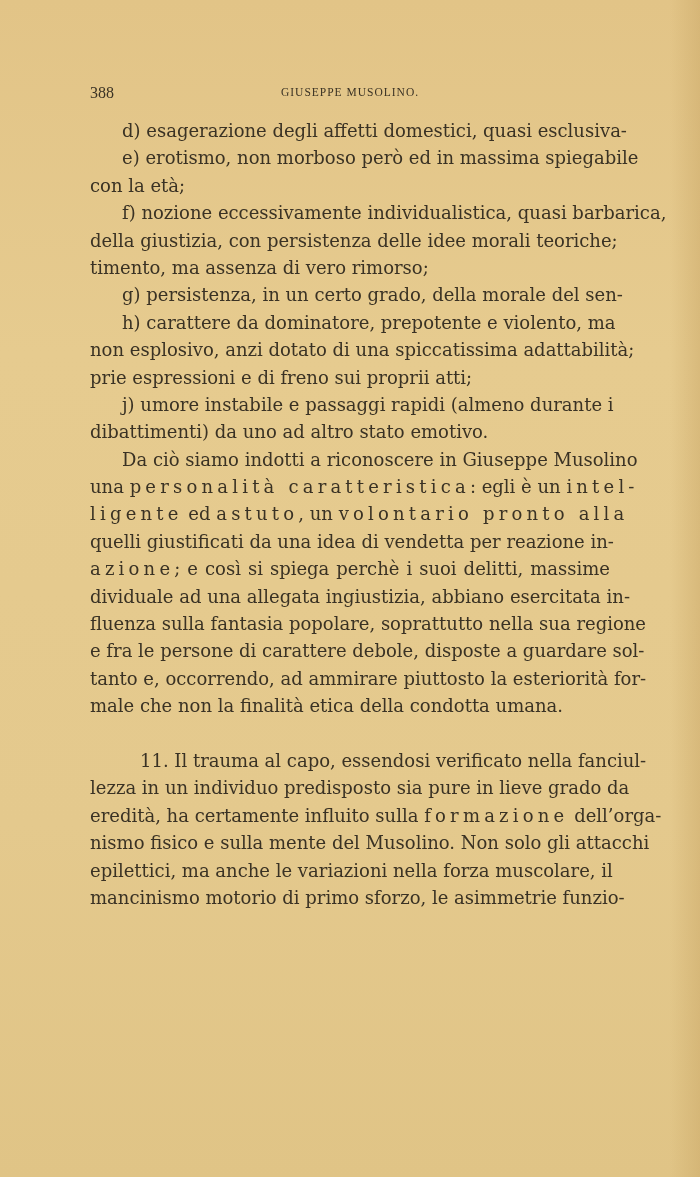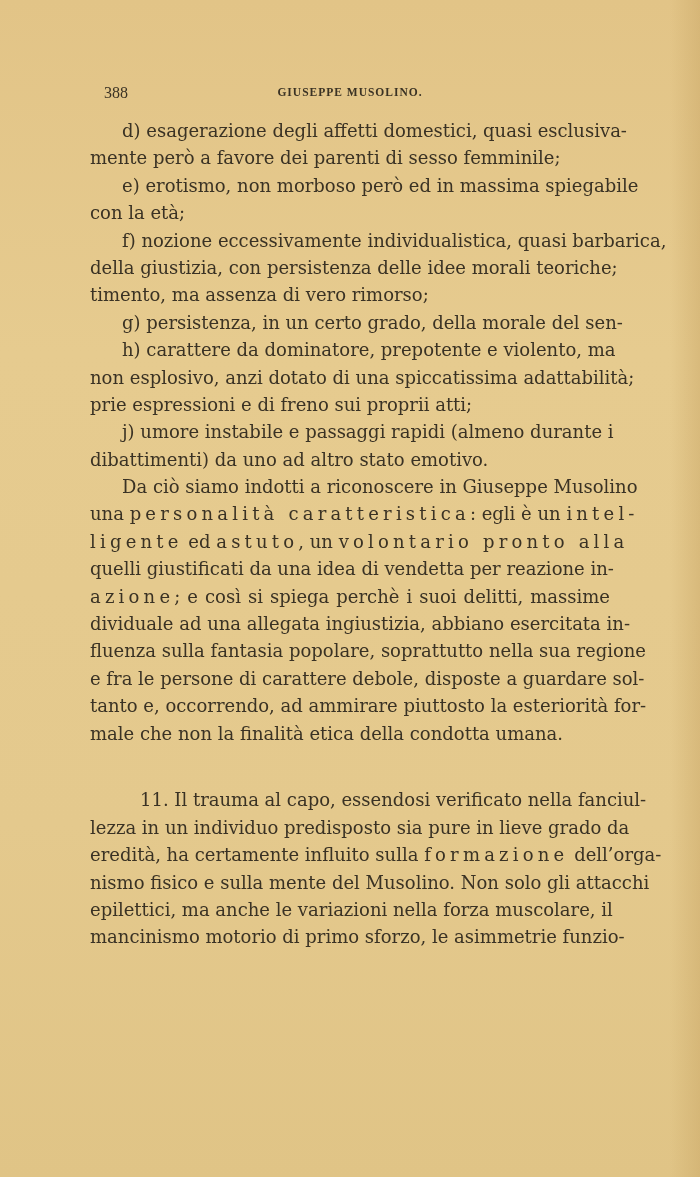--- a/index.html
+++ b/index.html
@@ -12,56 +12,55 @@
   }
   .edge-right {
     position: absolute; top: 0; right: 0; width: 30px; height: 100%;
     background: linear-gradient(90deg, rgba(200,165,100,0) 0%, rgba(200,165,100,0.45) 100%);
   }
   .page { position: absolute; left: 90px; top: 0; width: 520px; }
   .running-head {
     position: absolute; top: 84px; left: 0; width: 520px; height: 20px;
   }
   .page-num {
-    position: absolute; left: 14px; top: 0;
+    position: absolute; left: 0; top: 0;
     font-family: "Liberation Serif", serif; font-size: 16px; color: #3a3224;
   }
   .head-title {
     position: absolute; left: 0; right: 0; top: 2px; text-align: center;
-    font-family: "Liberation Serif", serif; font-size: 11.5px; letter-spacing: 1px; color: #3a3224; font-weight: bold;
+    font-family: "Liberation Serif", serif; font-size: 11.5px; letter-spacing: 1px; color: #3a3224;
   }
   .body-text {
     position: absolute; left: 0; top: 117px; width: 520px;
     font-size: 18px; line-height: 27.4px;
   }
   .line {
     display: block; white-space: nowrap; text-align: justify; text-align-last: justify;
     height: 27.4px;
   }
   .line.last { text-align-last: left; }
   .indent { padding-left: 32px; }
-  .indent2 { padding-left: 50px; margin-top: 12px; }
+  .indent2 { padding-left: 50px; }
   .spaced { letter-spacing: 4.2px; }
   .gap { height: 27.4px; display: block; }
 </style>
 </head>
 <body>
 
 <div class="edge-right"></div>
 
 <div class="page">
   <div class="running-head">
     <span class="page-num">388</span>
     <span class="head-title">GIUSEPPE MUSOLINO.</span>
   </div>
 
   <div class="body-text">
 
     <span class="line indent">d) esagerazione degli affetti domestici, quasi esclusiva-</span>
-    <span class="line last">mente però a favore dei parenti di sesso femminile;</span>
     <span class="line indent">e) erotismo, non morboso però ed in massima spiegabile</span>
     <span class="line last">con la età;</span>
     <span class="line indent">f) nozione eccessivamente individualistica, quasi barbarica,</span>
     <span class="line">della giustizia, con persistenza delle idee morali teoriche;</span>
     <span class="line last">timento, ma assenza di vero rimorso;</span>
     <span class="line indent">g) persistenza, in un certo grado, della morale del sen-</span>
     <span class="line indent">h) carattere da dominatore, prepotente e violento, ma</span>
     <span class="line">non esplosivo, anzi dotato di una spiccatissima adattabilità;</span>
     <span class="line last">prie espressioni e di freno sui proprii atti;</span>
     <span class="line indent">j) umore instabile e passaggi rapidi (almeno durante i</span>

